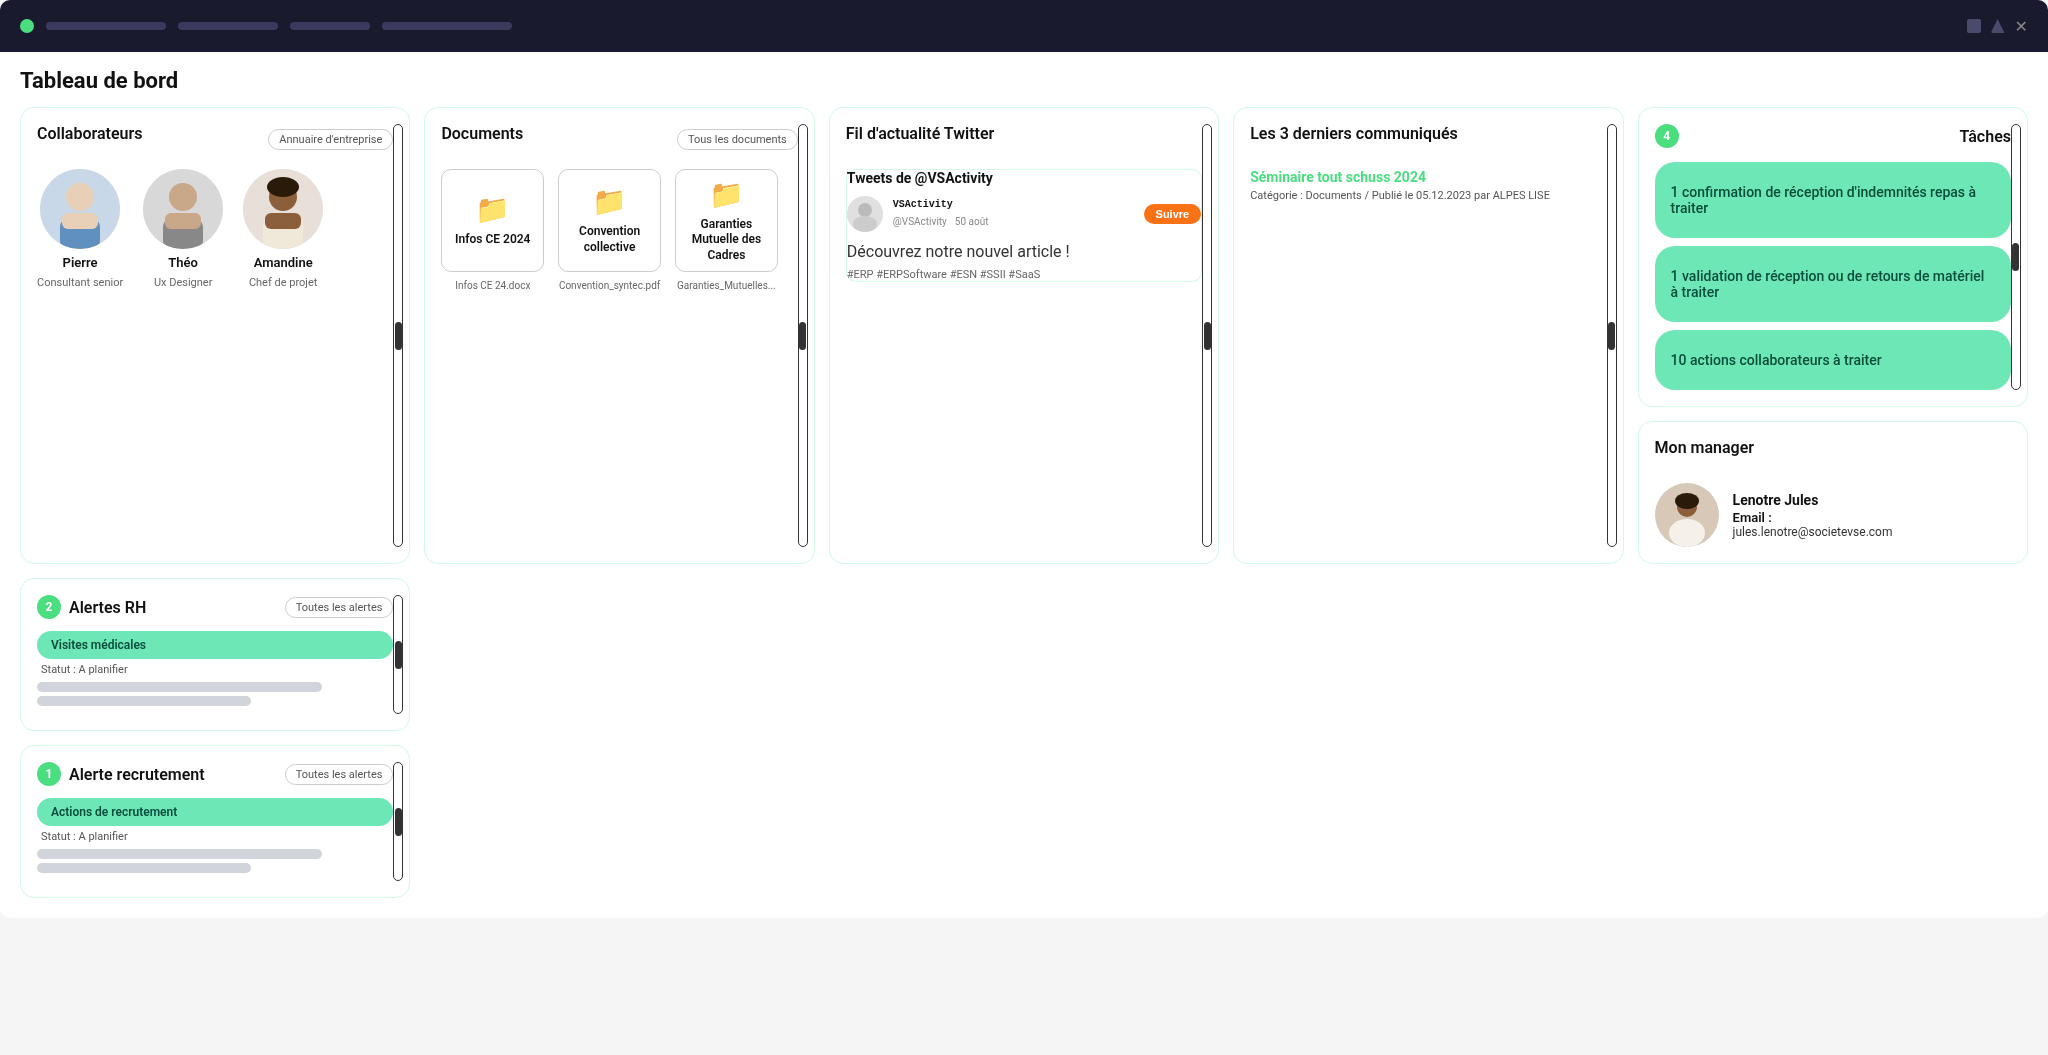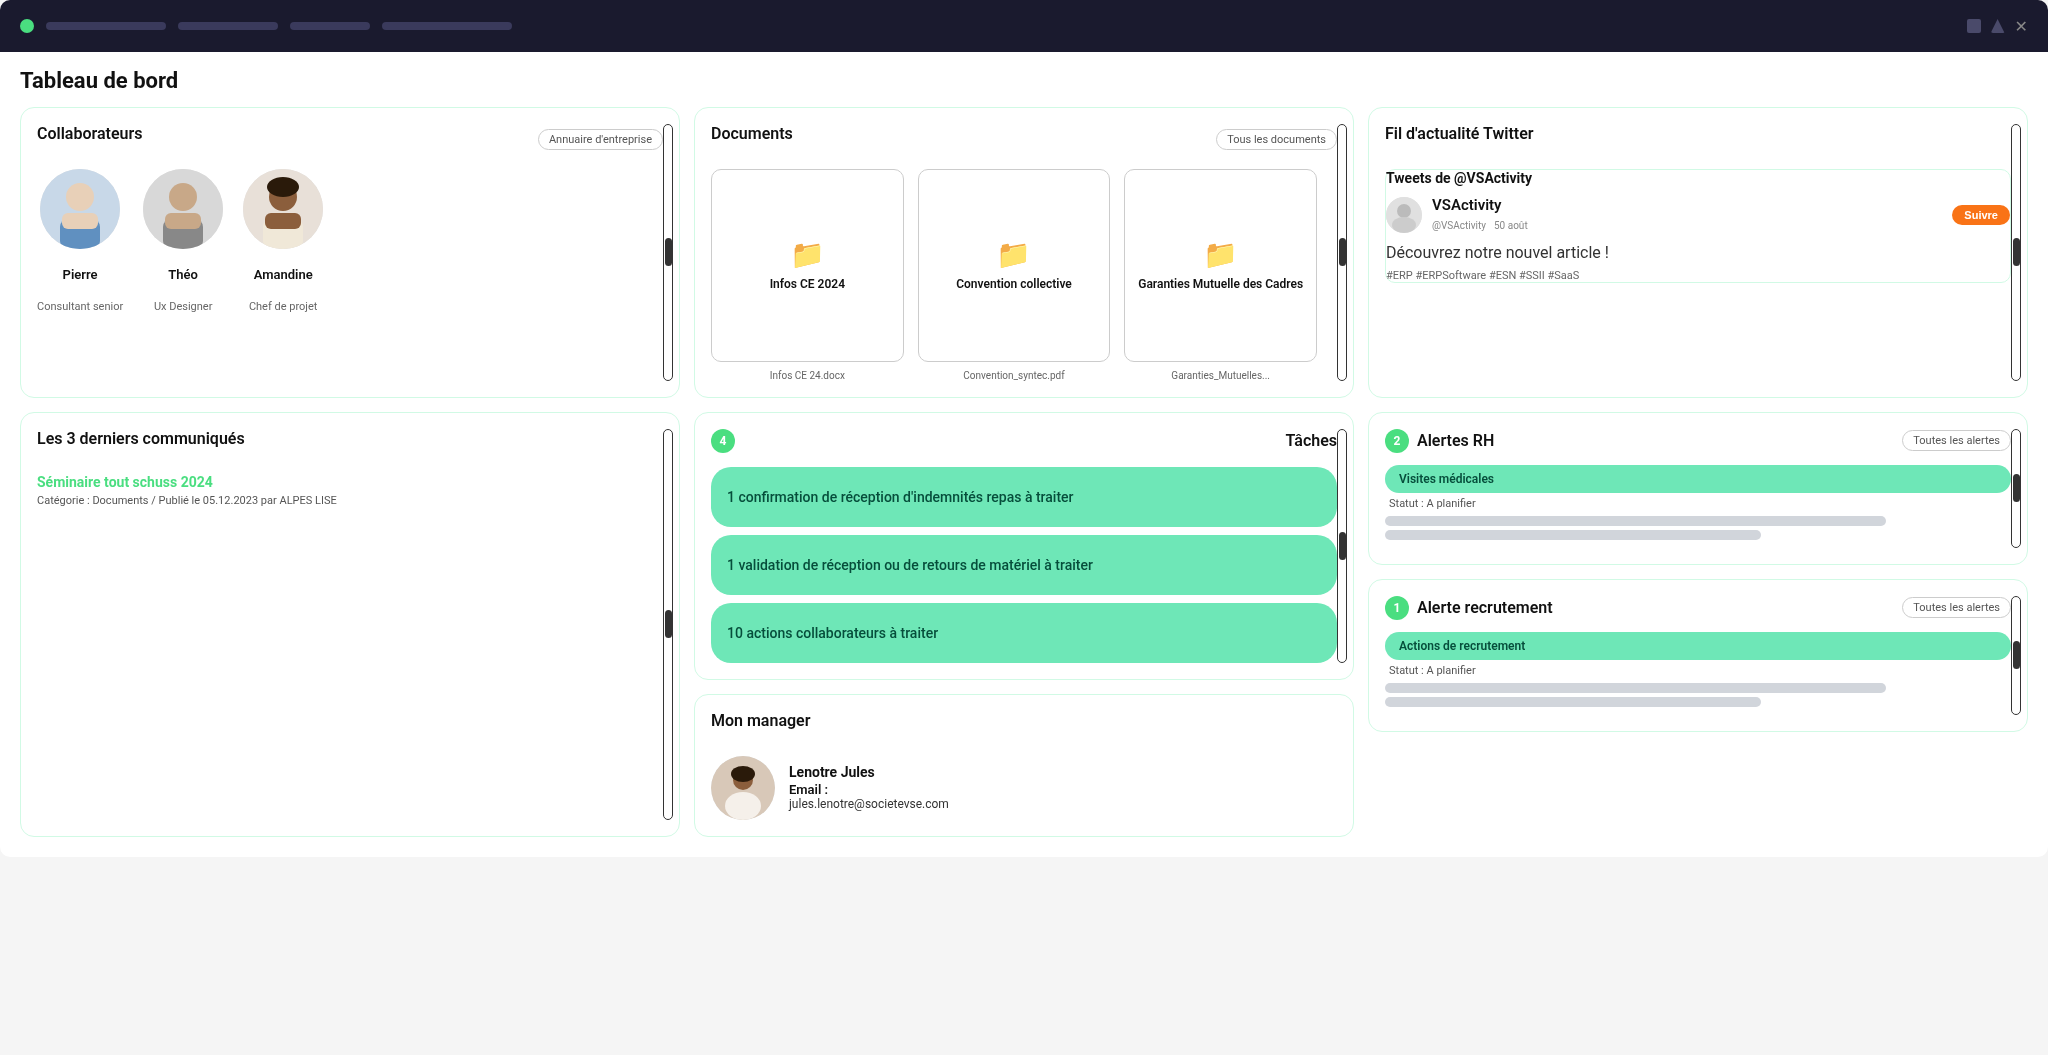--- a/index.html
+++ b/index.html
@@ -52,21 +52,21 @@
     .page-title {
       font-size: 22px;
       font-weight: 700;
       color: #111;
       margin-bottom: 14px;
     }
 
     
     .dashboard-grid {
       display: grid;
-      grid-template-columns: 1fr 1fr 1fr;
+      grid-template-columns: 1fr 1fr 1fr 1fr 1fr;
       grid-template-rows: auto auto;
       gap: 14px;
     }
 
     
     .card {
       border: 1.5px solid #d1fae5;
       border-radius: 14px;
       padding: 16px;
       background: #fff;
@@ -123,21 +123,21 @@
     .collaborators-grid {
       display: flex;
       gap: 20px;
       justify-content: flex-start;
       padding-right: 20px;
     }
     .collaborator {
       display: flex;
       flex-direction: column;
       align-items: center;
-      gap: 18px;
+      gap: 6px;
     }
     .avatar {
       width: 80px;
       height: 80px;
       border-radius: 50%;
       background: #e0e0e0;
       overflow: hidden;
       display: flex;
       align-items: center;
       justify-content: center;
@@ -230,23 +230,24 @@
       display: flex;
       align-items: center;
       justify-content: center;
       overflow: hidden;
     }
     .tweet-user-info {
       display: flex;
       flex-direction: column;
     }
     .tweet-username {
-      font-size: 15px;
-      font-weight: 600;
-      color: #111;
+      font-size: 10px;
+      font-weight: 600;
+      color: #111;
+      font-family: Liberation Mono, monospace;
     }
     .tweet-handle {
       font-size: 10px;
       color: #888;
     }
     .tweet-date {
       font-size: 10px;
       color: #888;
       margin-left: 4px;
     }

